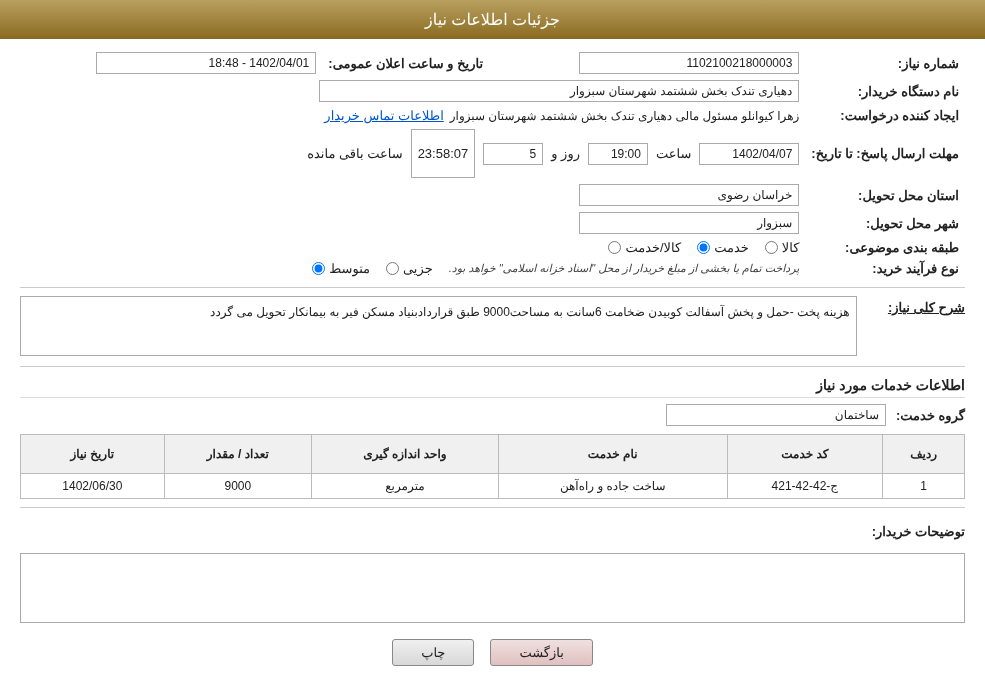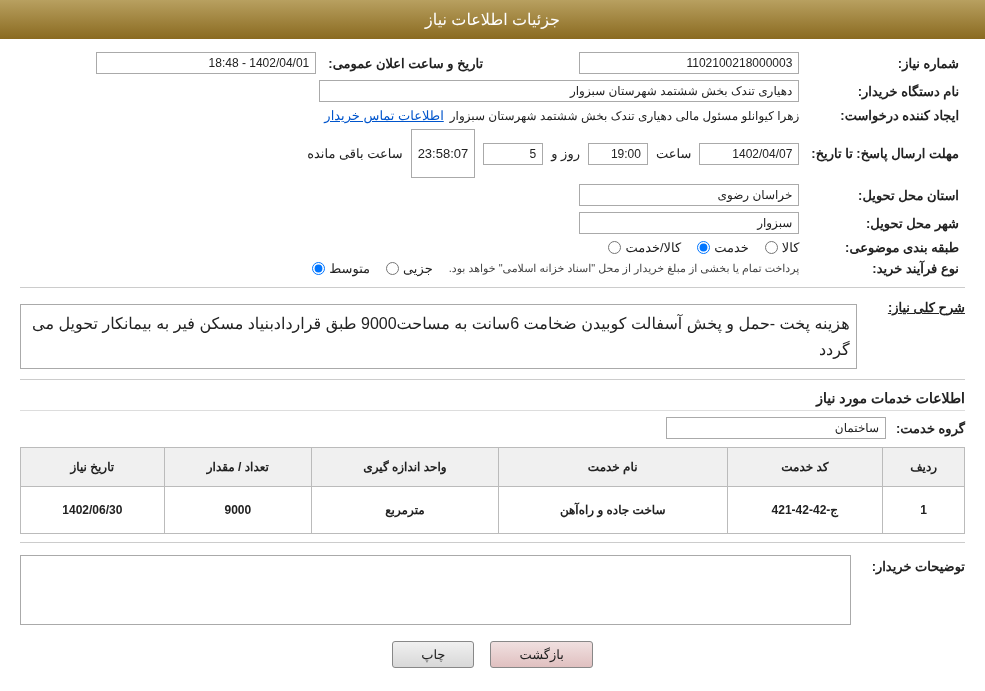--- a/index.html
+++ b/index.html
@@ -84,25 +84,24 @@
       border: none;
       border-top: 1px solid #ccc;
       margin: 8px 0;
     }
     .description-box {
       border: 1px solid #aaa;
       background: #fff;
       padding: 6px;
       min-height: 60px;
       width: 100%;
-      font-size: 16px;
+      font-size: 12px;
       direction: rtl;
       color: #222;
       line-height: 1.6;
-      margin-top: 8px;
     }
     .sub-section-title {
       font-weight: bold;
       font-size: 14px;
       margin: 10px 0 6px 0;
       color: #222;
       border-bottom: 1px solid #ddd;
       padding-bottom: 4px;
     }
     .services-table {
@@ -113,31 +112,31 @@
     .services-table th {
       background: #f0f0f0;
       border: 1px solid #bbb;
       padding: 12px 8px;
       text-align: center;
       font-weight: bold;
       font-size: 12px;
     }
     .services-table td {
       border: 1px solid #bbb;
-      padding: 16px 8px;
+      padding: 5px 8px;
       text-align: center;
       font-size: 12px;
-      font-weight: bold;
     }
     .services-table tr:nth-child(even) td { background: #fafafa; }
     .buyer-notes-section {
       margin-top: 12px;
       display: flex;
       align-items: flex-start;
       gap: 14px;
+      flex-direction: column;
     }
     .buyer-notes-label {
       font-weight: bold;
       white-space: nowrap;
       margin-top: 4px;
       min-width: 100px;
       text-align: right;
     }
     .notes-textarea {
       border: 1px solid #aaa;
@@ -276,21 +275,21 @@
               <div class="radio-group">
                 <label class="radio-item">
                   <span>جزیی</span>
                   <input type="radio" name="procurement" style="">
                 </label>
                 <label class="radio-item">
                   <span>متوسط</span>
                   <input type="radio" name="procurement" checked="" style="">
                 </label>
               </div>
-              <span style="font-size:11px; color:#444;">پرداخت تمام یا بخشی از مبلغ خریدار از محل "اسناد خزانه اسلامی" خواهد بود.</span>
+              <span style="font-size:11px; color:#444;font-style:italic;">پرداخت تمام یا بخشی از مبلغ خریدار از محل "اسناد خزانه اسلامی" خواهد بود.</span>
             </div>
           </td>
         </tr>
       </tbody>
     </table>
 
     <hr class="divider">
 
     <div style="display:flex; align-items:flex-start; gap:10px; margin-bottom:10px;">
       <span class="label-cell" style="width:110px; font-weight:bold; white-space:nowrap; margin-top:4px;text-decoration:underline;">شرح کلی نیاز:</span>

